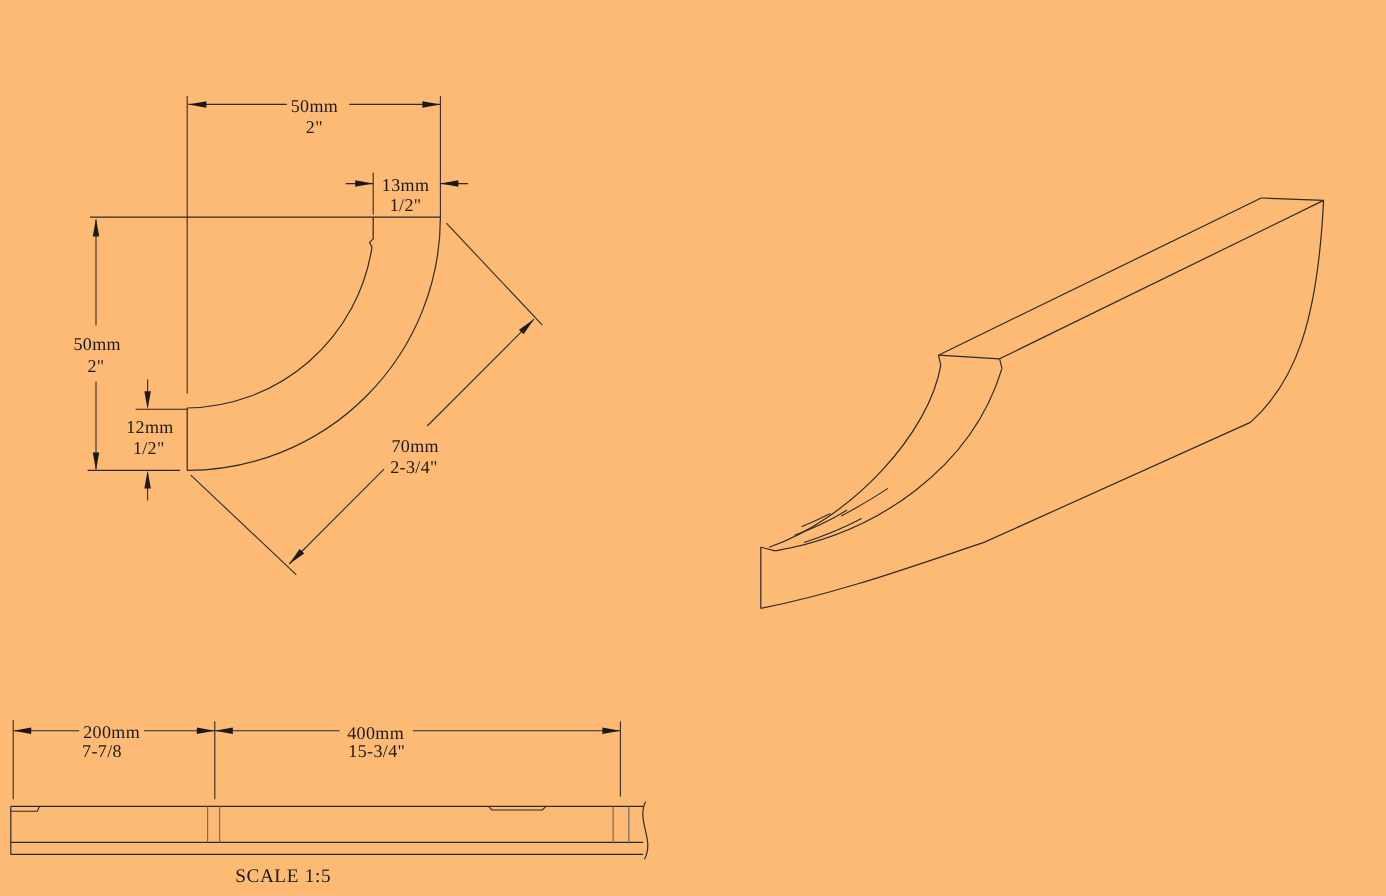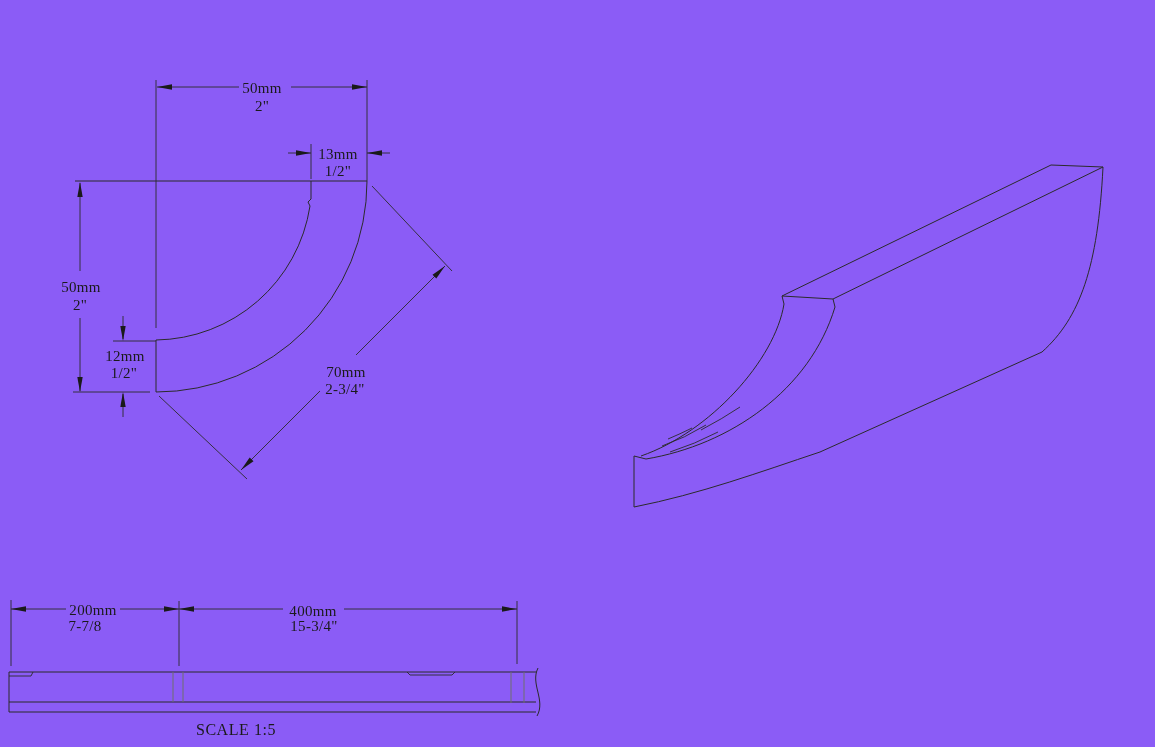--- a/index.html
+++ b/index.html
@@ -5,21 +5,21 @@
   html, body {
     margin: 0;
     padding: 0;
     background: #ffffff;
     font-family: "Liberation Serif", "DejaVu Serif", serif;
   }
   .sheet {
     position: relative;
     width: 1155px;
     height: 747px;
-    background: #8b5cf6;
+    background: #fdba74;
     overflow: hidden;
   }
   svg { display: block; }
   .thin  { fill: none; stroke: #2b2b2b; stroke-width: 1; }
   .thin2 { fill: none; stroke: #2b2b2b; stroke-width: 0.9; }
   .gray  { fill: none; stroke: #6f6f6f; stroke-width: 1; }
   .arrow { fill: #1a1a1a; stroke: none; }
   .dimtext {
     font-family: "Liberation Serif", "DejaVu Serif", serif;
     font-size: 15px;

